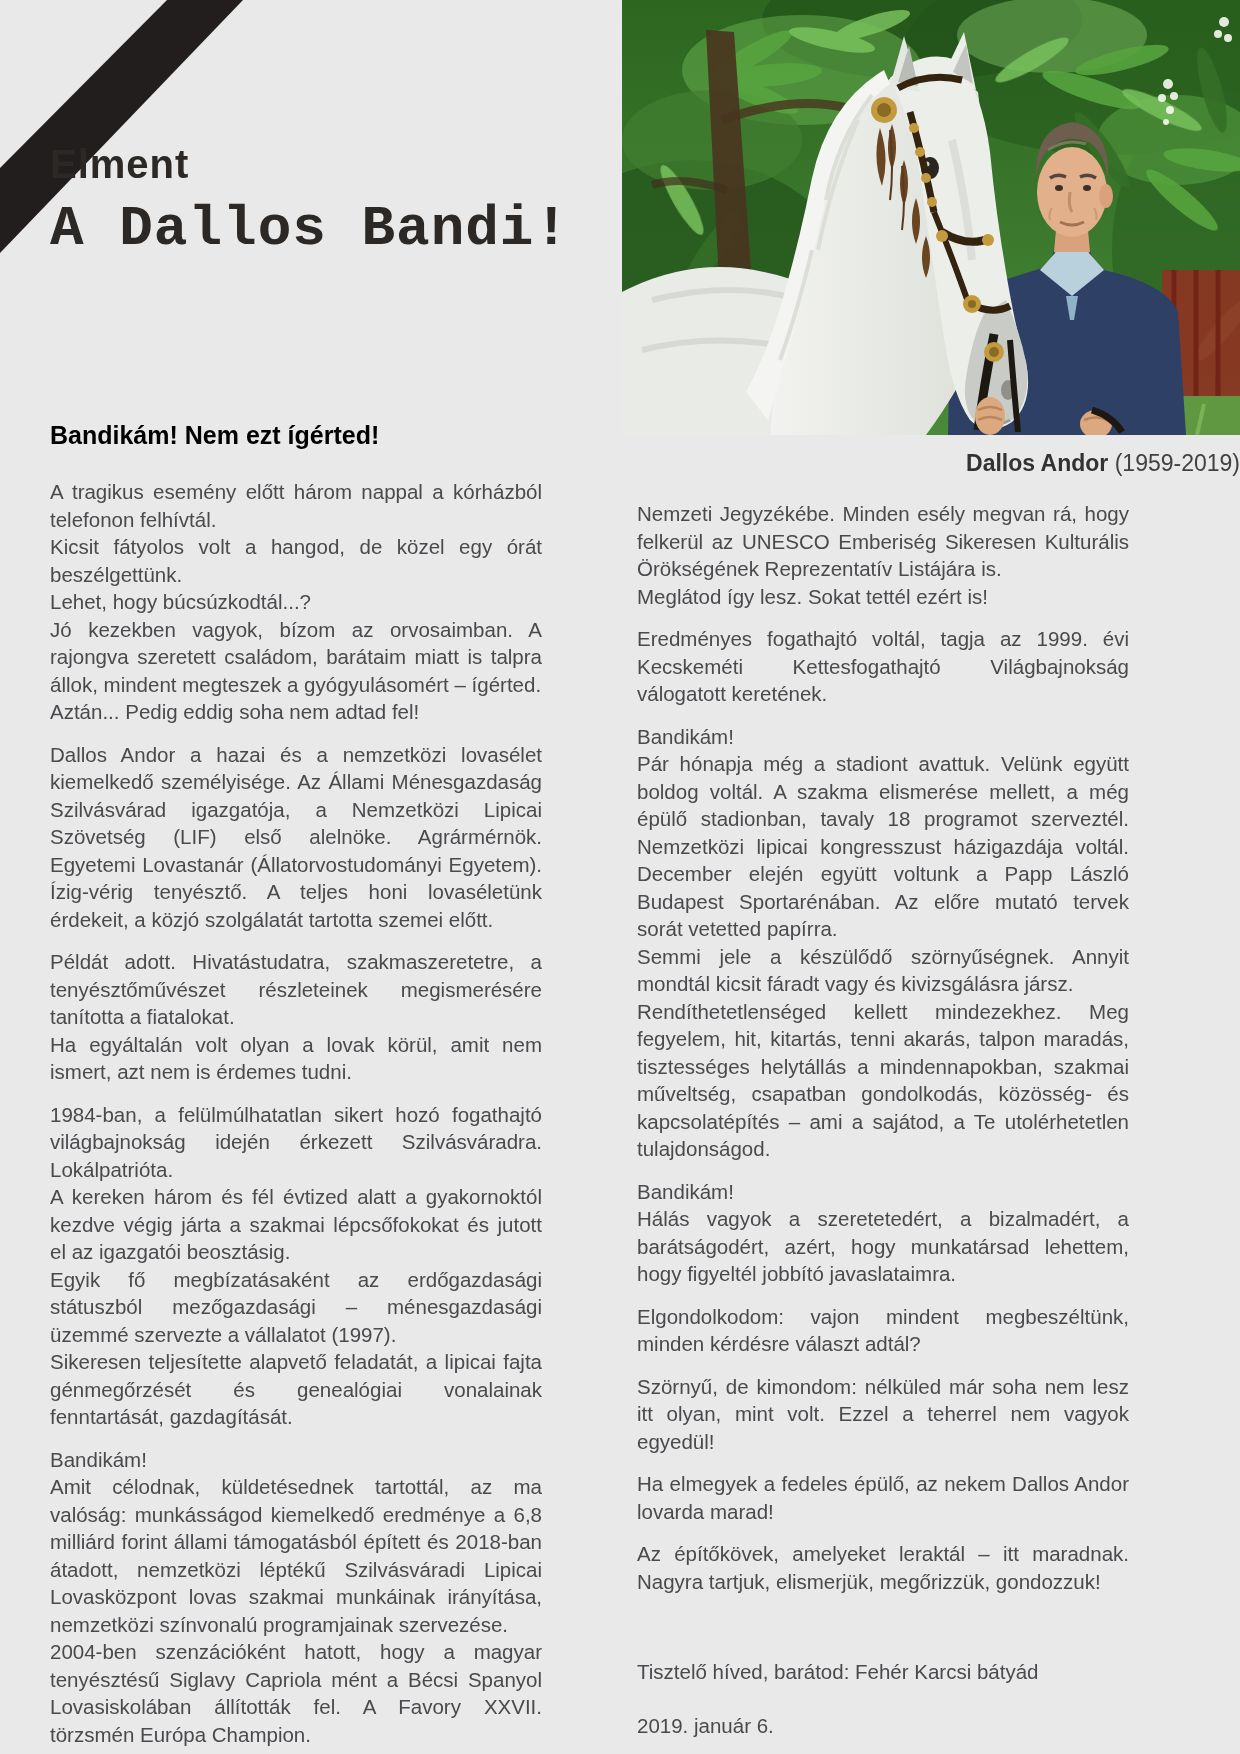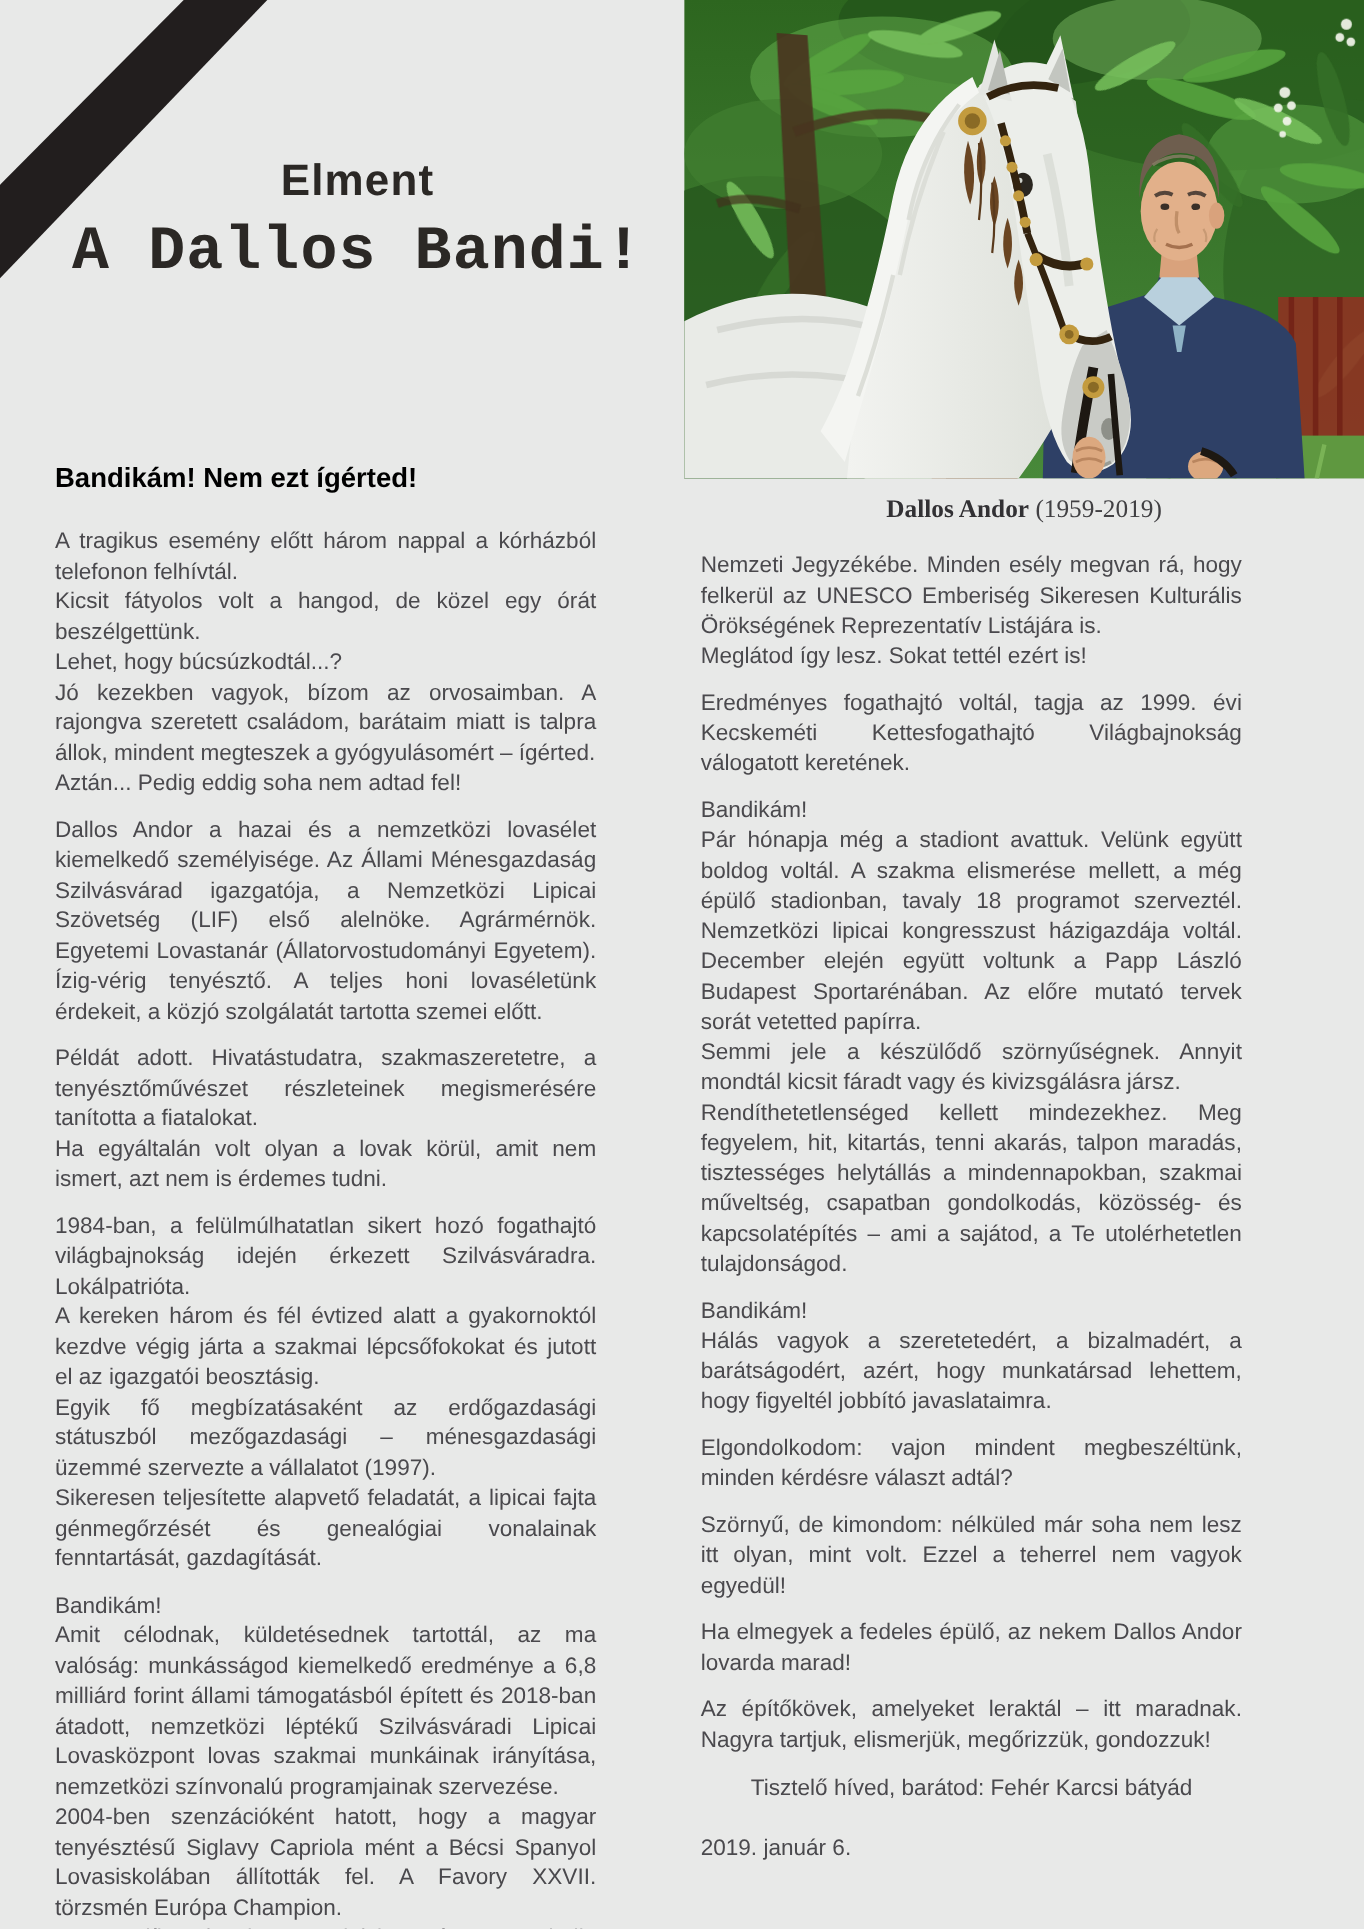--- a/index.html
+++ b/index.html
@@ -2,37 +2,37 @@
 <html lang="hu"><head>
 <meta charset="utf-8">
 <style>
   html,body{margin:0;padding:0;}
   body{background:#cfd0d0;font-family:"Liberation Sans","DejaVu Sans",sans-serif;}
   .page{
     position:relative;width:1240px;height:1754px;margin:0 auto;
     background:#e8e9e8;overflow:hidden;color:#4a494d;
   }
   .ribbon{position:absolute;left:0;top:0;width:260px;height:260px;}
-  .title-block{position:absolute;left:50px;top:142px;width:550px;text-align:center;color:#2b2825;}
+  .title-block{position:absolute;left:50px;top:142px;width:550px;color:#2b2825;}
   .title-line1{font-size:40px;font-weight:700;letter-spacing:1px;}
   .title-line2{font-size:56px;font-weight:700;letter-spacing:1px;margin-top:10px;font-family:Liberation Mono, monospace;}
   .photo{position:absolute;left:622px;top:0;width:618px;height:435px;}
   .photo svg{display:block;}
   .photo-caption{
-    position:absolute;left:622px;top:450px;width:618px;text-align:center;
-    font-size:23px;color:#414043;font-family:Liberation Serif, serif;
+    position:absolute;left:622px;top:450px;width:618px;text-align:right;
+    font-size:23px;color:#414043;
   }
   .caption-name{font-weight:700;color:#323134;}
   .col{position:absolute;width:492px;font-size:20.5px;line-height:27.5px;text-align:justify;}
   .col-left{left:50px;top:420px;}
   .col-right{left:637px;top:500px;}
   .col h2{font-size:25px;line-height:30px;font-weight:700;color:#000000;margin:0 0 28px 0;text-align:left;}
   .para{margin:0 0 15px 0;}
   .pline{display:block;text-align:justify;}
-  .signature{margin-top:17px;text-align:right;padding-right:45px;}
+  .signature{margin-top:63px;text-align:left;padding-right:45px;}
   .date-line{margin-top:26px;text-align:left;}
 </style>
 </head>
 <body>
 
 <div class="page">
 
   <svg class="ribbon" viewBox="0 0 260 260" width="260" height="260" aria-hidden="true">
     <polygon points="167,0 243,0 0,253 0,168" fill="#221e1e"></polygon>
   </svg>

